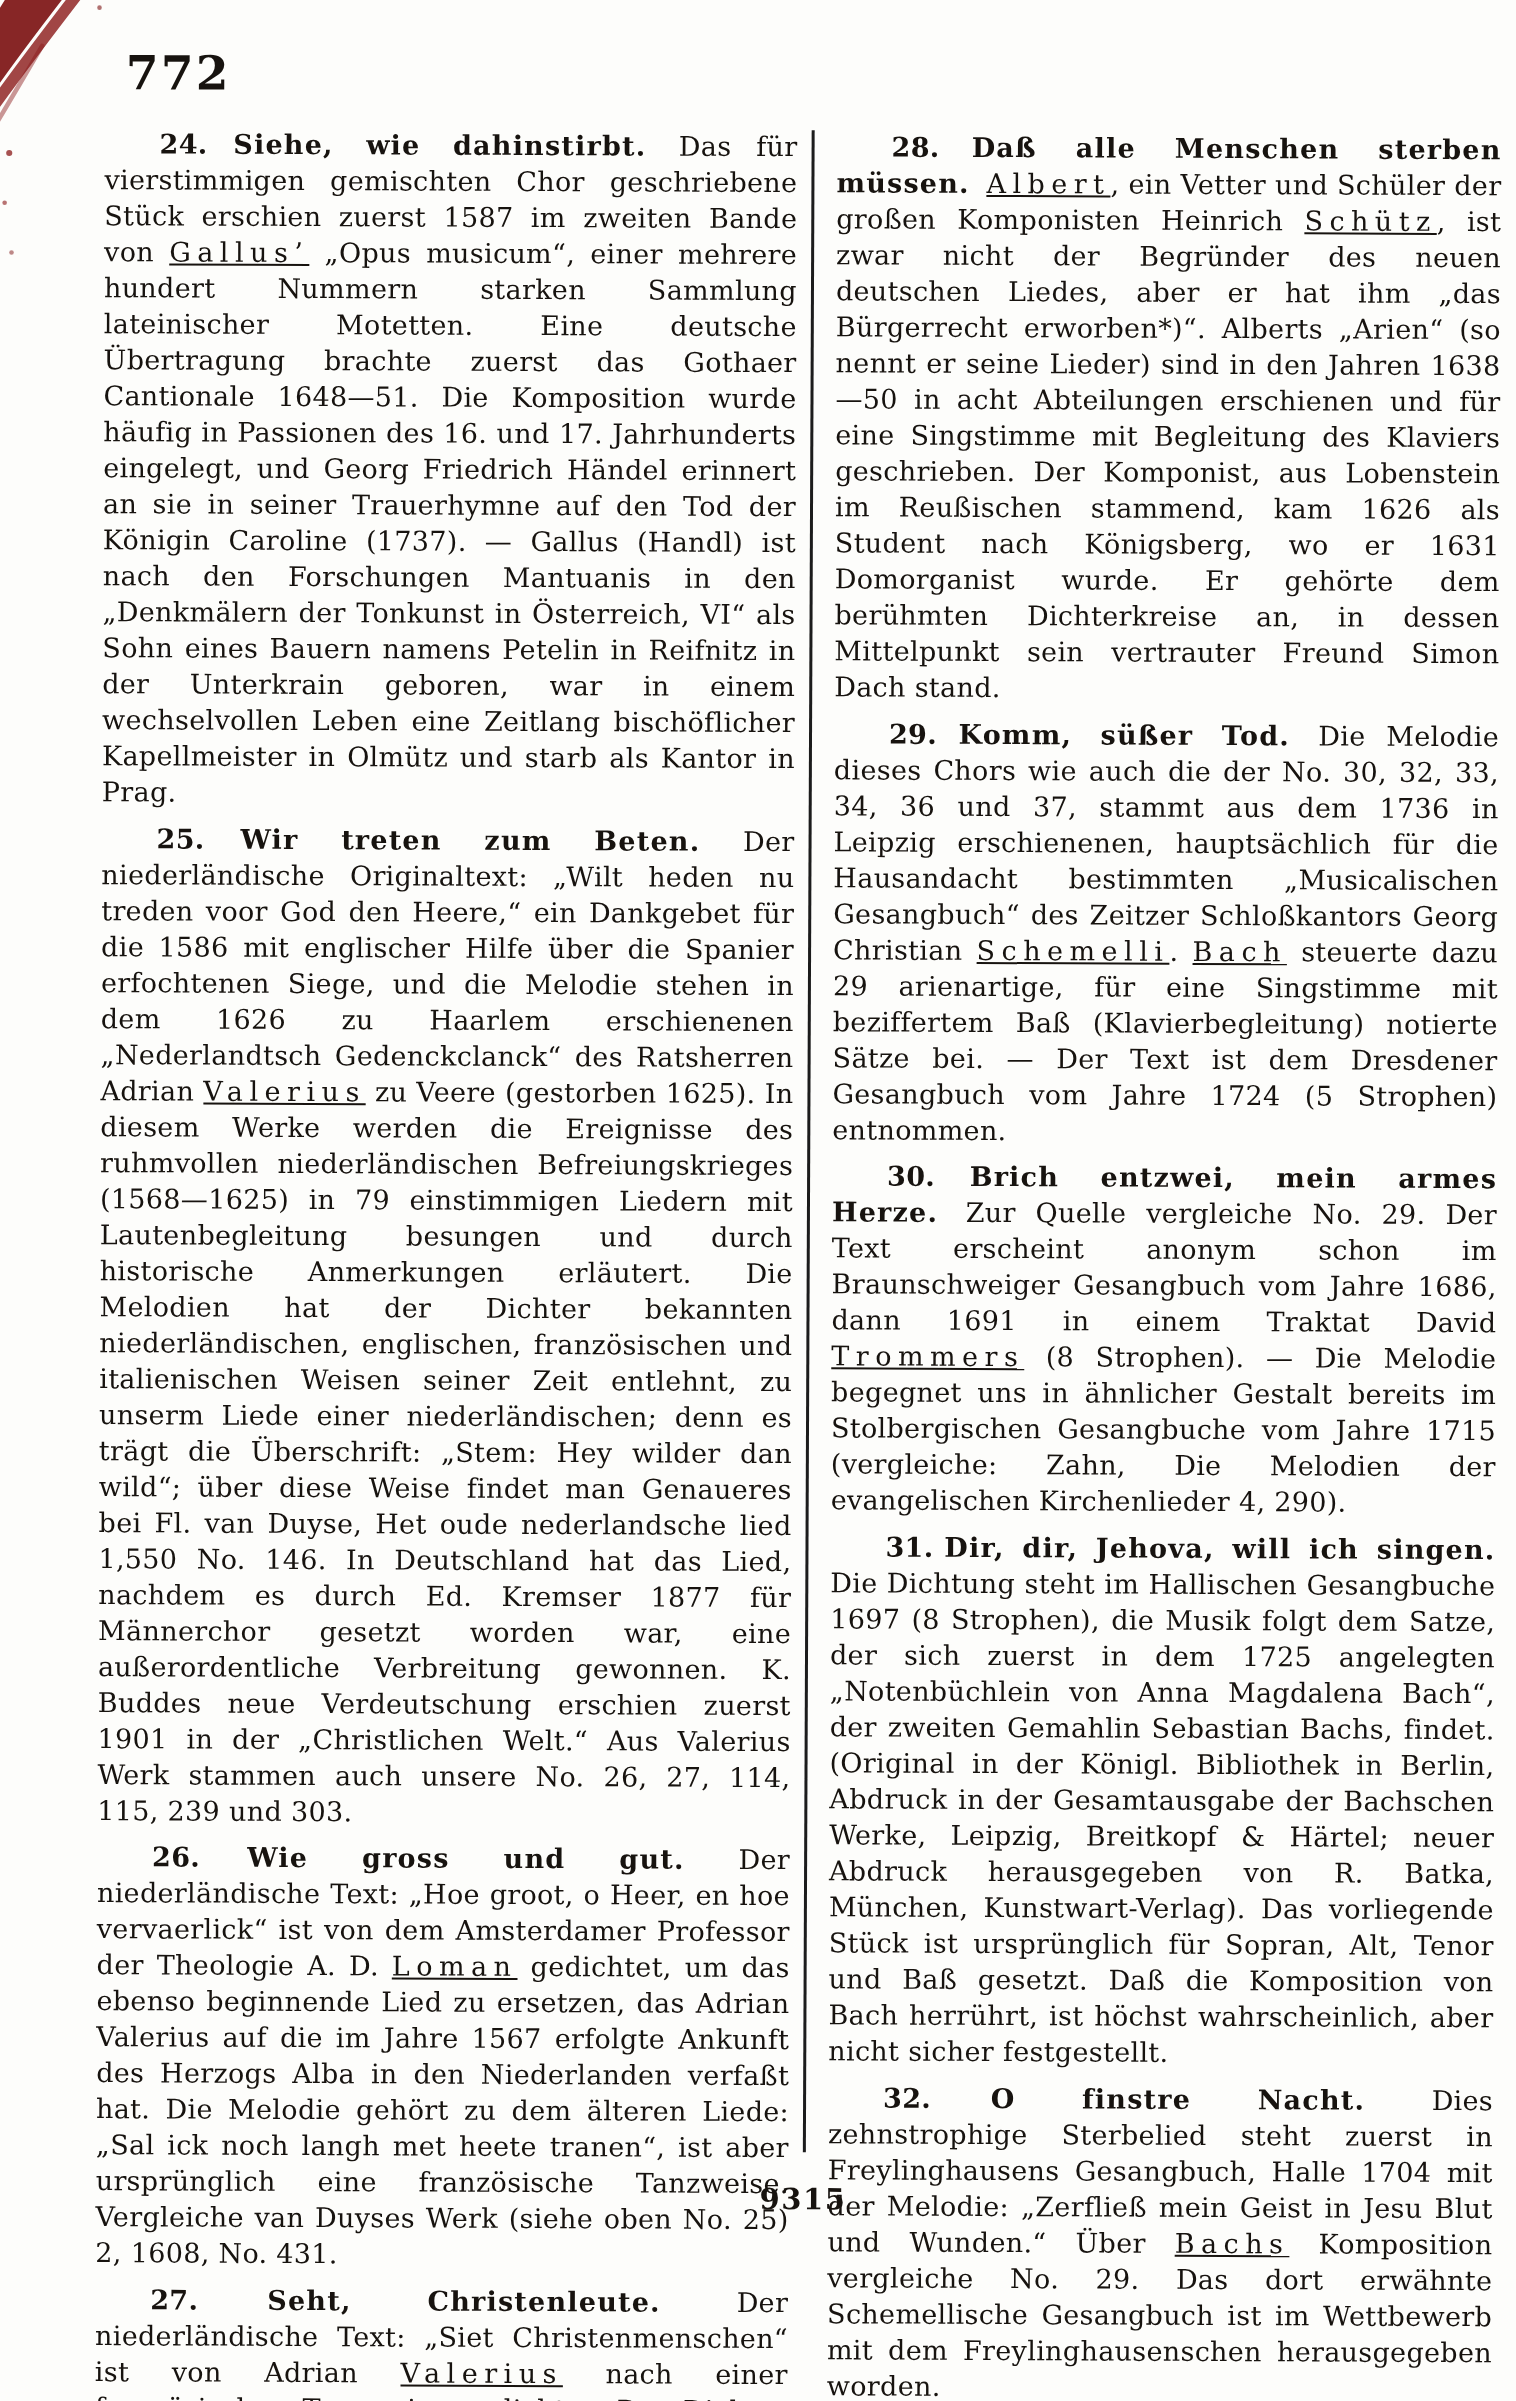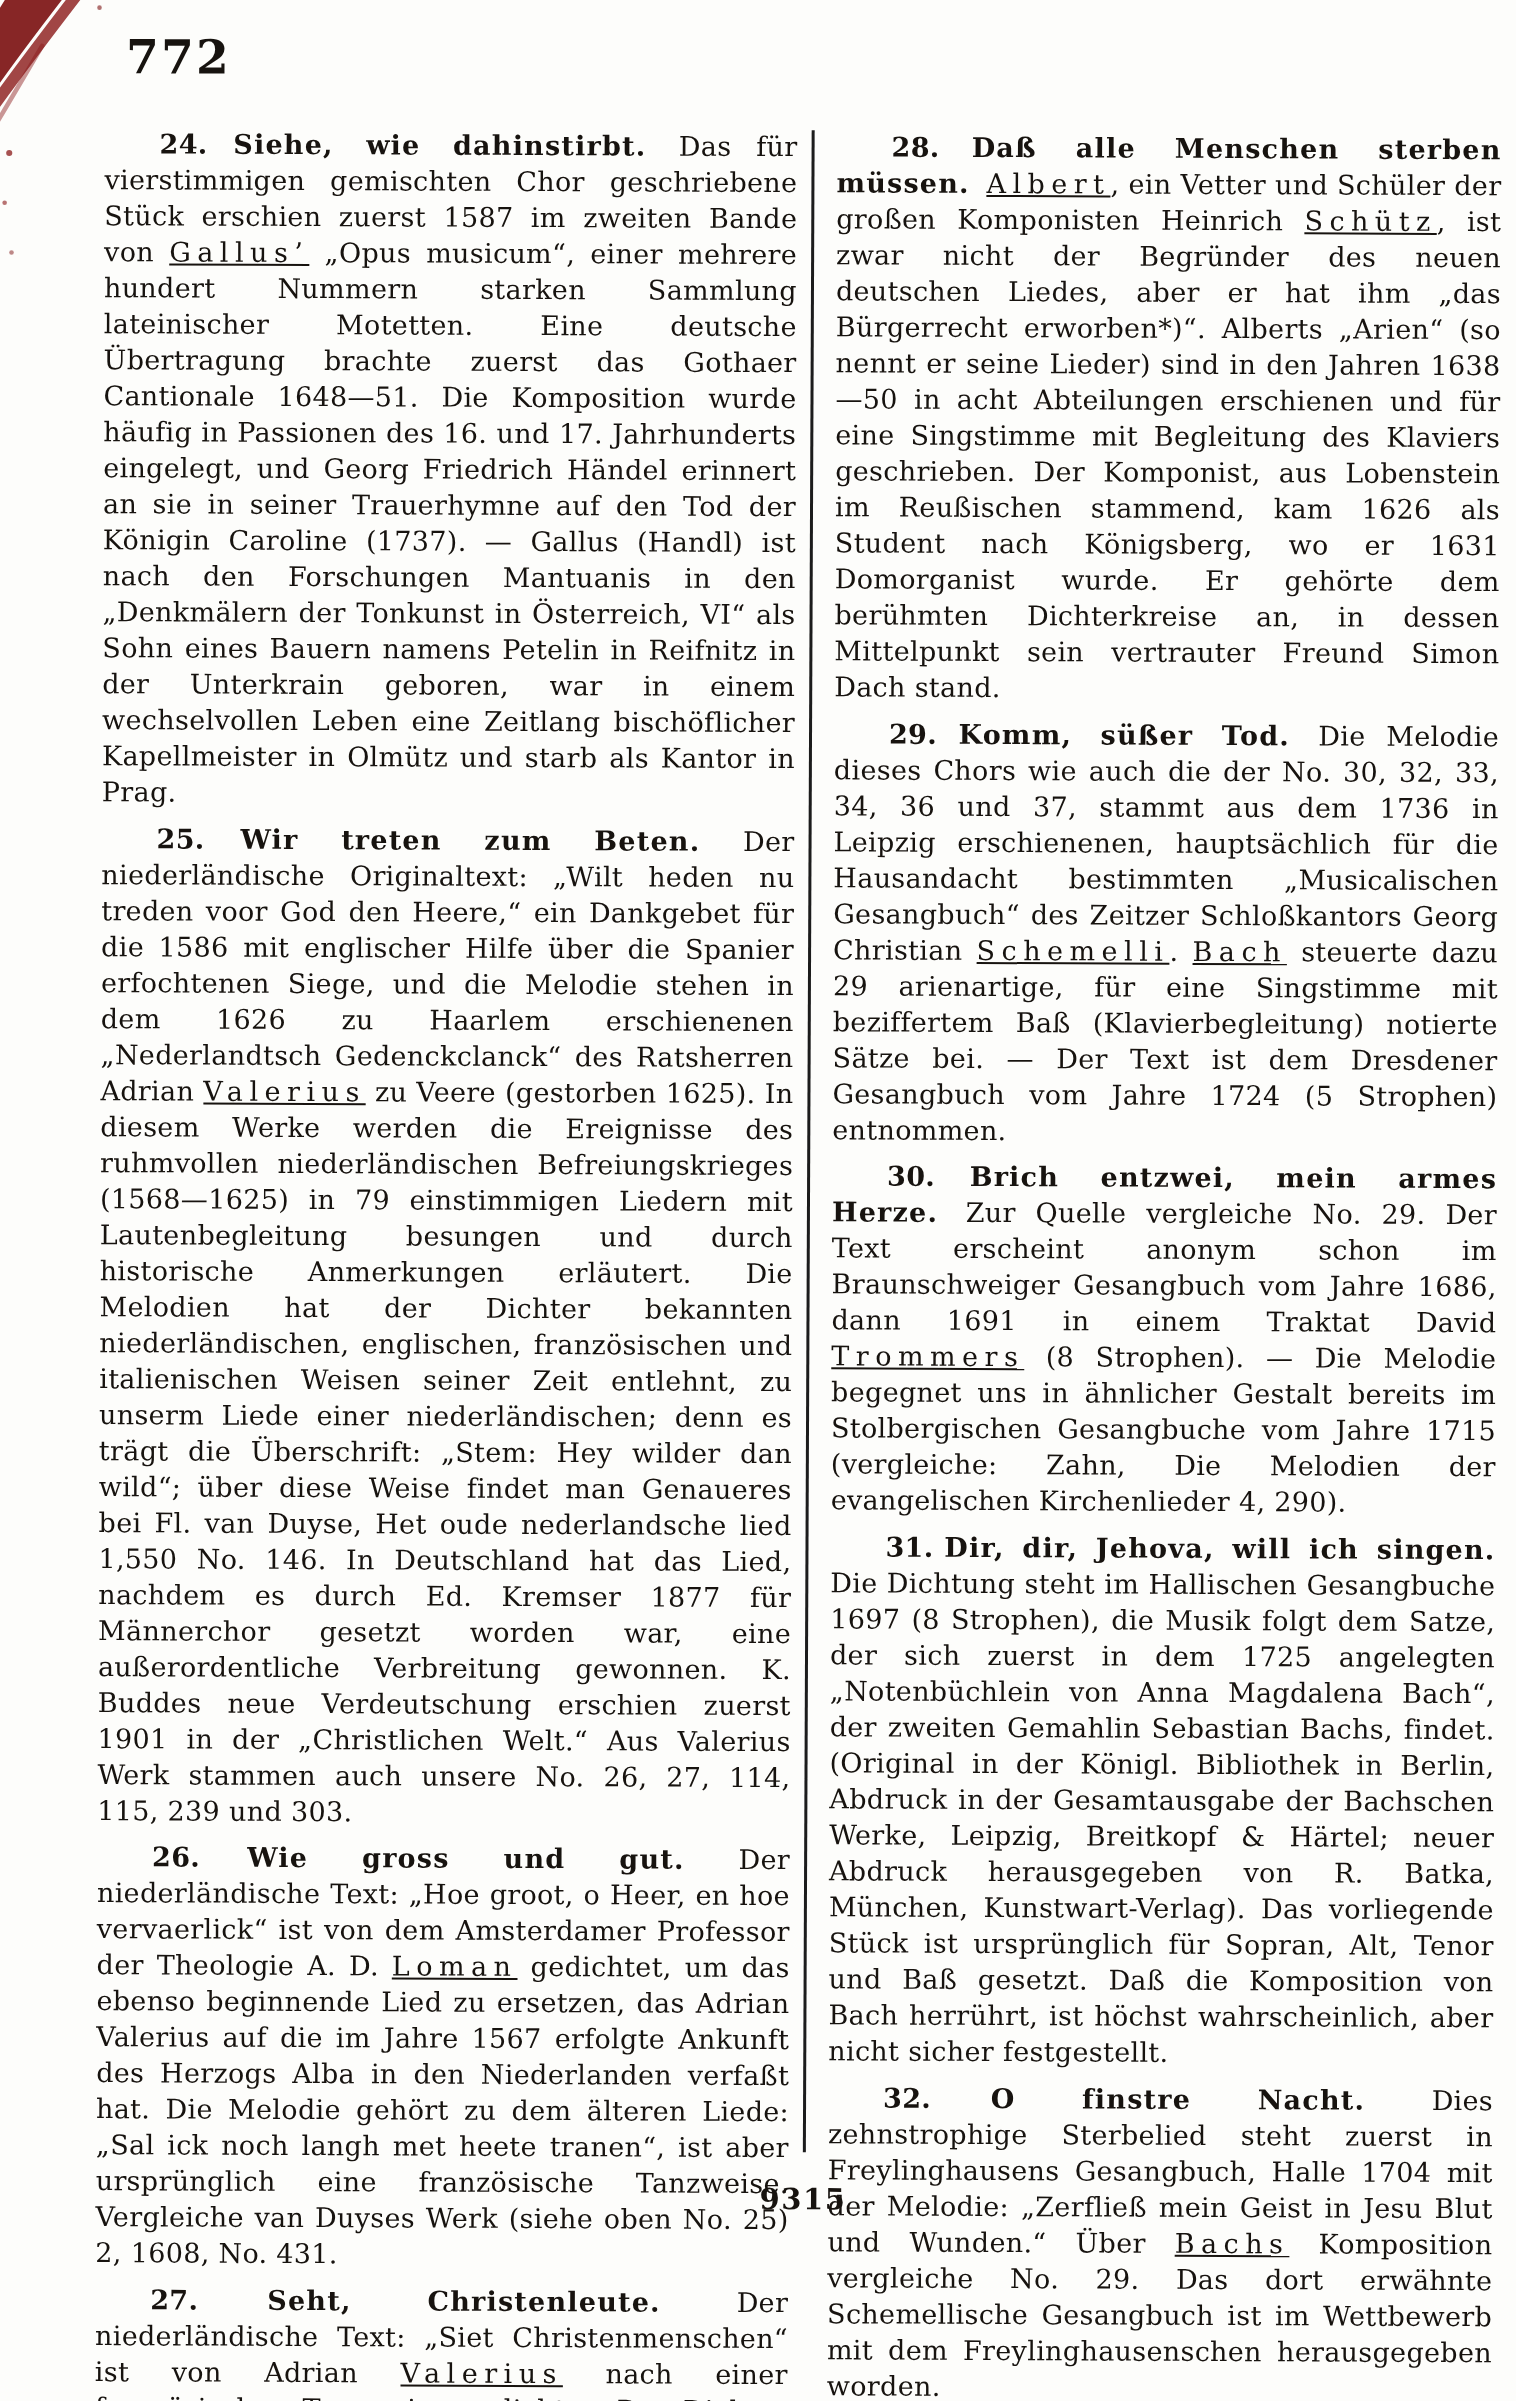--- a/index.html
+++ b/index.html
@@ -10,21 +10,21 @@
     overflow: hidden;
     font-family: "DejaVu Serif", "Liberation Serif", serif;
     color: #17130f;
   }
   #sheet {
     position: absolute; inset: 0;
     transform: rotate(0.25deg);
     transform-origin: 50% 50%;
   }
   .page-number-top {
-    position: absolute; left: 121px; top: 32px;
+    position: absolute; left: 121px; top: 48px;
     font-size: 47px; font-weight: bold; letter-spacing: 2.3px;
   }
   .page-number-bottom {
     position: absolute; left: 764px; top: 2182px;
     font-size: 29px; font-weight: bold; letter-spacing: 1.5px;
   }
   .column {
     position: absolute;
     text-align: justify;
     font-size: 27px; line-height: 36px;

